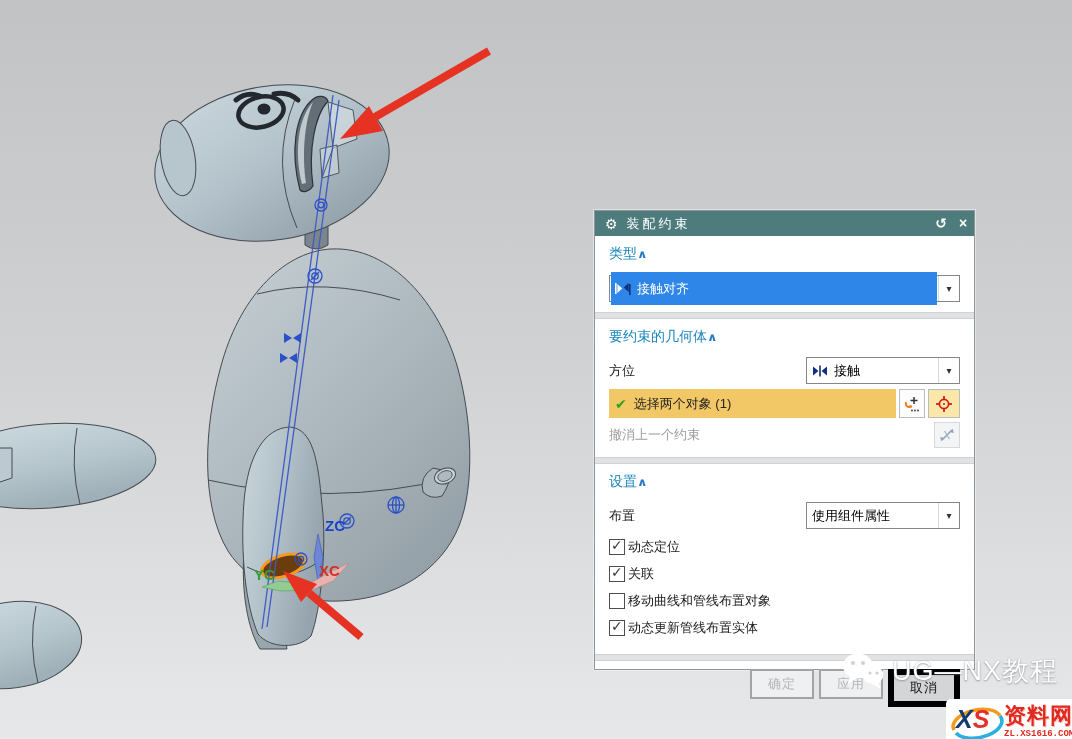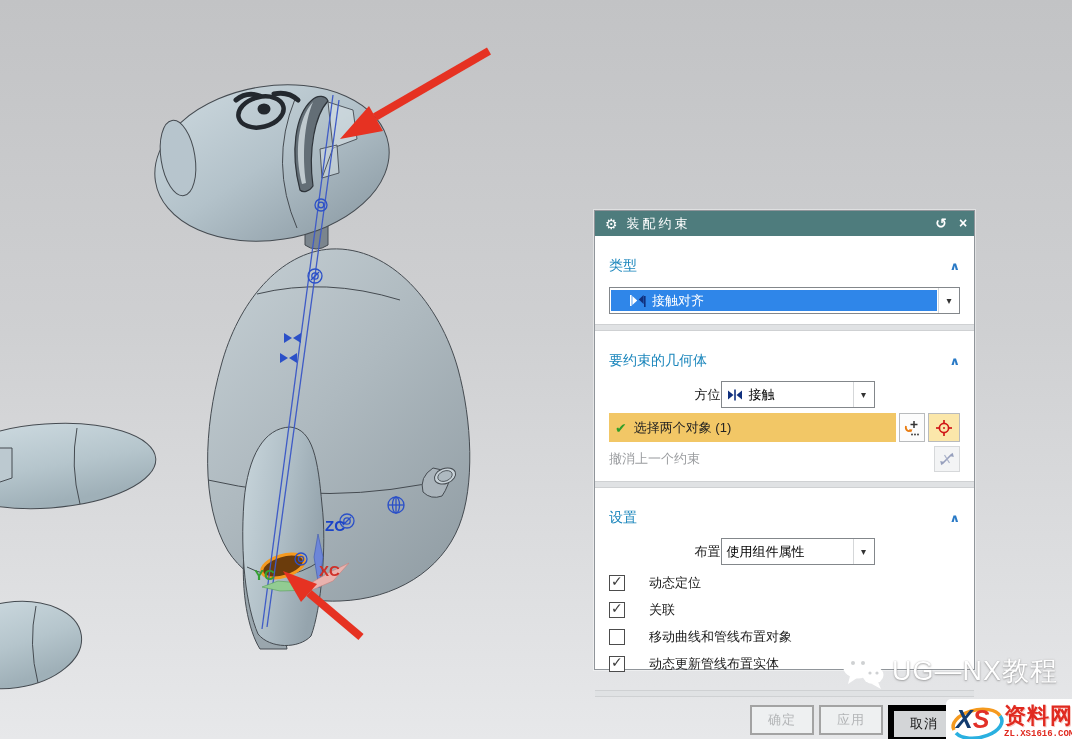--- a/index.html
+++ b/index.html
@@ -10,41 +10,41 @@
 
   
   .dialog{position:absolute;left:594px;top:210px;width:379px;height:458px;
     background:#fff;border:1px solid #90959a;box-shadow:0 0 0 1px rgba(255,255,255,.4);}
   .titlebar{height:25px;background:#4e7c7d;display:flex;align-items:center;color:#fff;}
   .titlebar .gear{font-size:14px;margin:0 9px 0 10px;line-height:1;}
   .titlebar .ttl{font-size:13px;letter-spacing:3px;flex:1;}
   .tbtn{width:22px;text-align:center;font-size:14px;font-weight:bold;cursor:default;line-height:25px;}
   .dlg-body{position:relative;}
   .sec{padding:0 14px;}
-  .sec-head{display:flex;align-items:center;justify-content:space-between;
-    color:#1b86bc;font-size:14px;margin-top:20px;height:20px;}
+  .sec-head{display:flex;align-items:center;justify-content:flex-start;
+    color:#1b86bc;font-size:14px;margin-top:8px;height:20px;}
   .chev{color:#2a7ac6;font-weight:bold;font-size:13px;transform:scaleY(.85);}
   .strip{height:5px;background:#e0e2e4;border-top:1px solid #cfd1d3;border-bottom:1px solid #cfd1d3;margin-top:7px;}
   .combo{display:flex;align-items:center;height:25px;border:1px solid #83878b;background:#fff;}
   .combo .arrow{width:20px;text-align:center;color:#333;font-size:10px;border-left:1px solid #d5d7d9;align-self:stretch;display:flex;align-items:center;justify-content:center;}
   .type-combo{margin-top:11px;}
-  .type-combo .sel{flex:1;background:#2f86e9;color:#fff;height:21px;margin:1px;display:flex;align-items:center;font-size:13px;gap:6px;padding-left:18px;}
-  .row{display:flex;align-items:center;justify-content:center;margin-top:10px;}
+  .type-combo .sel{flex:1;background:#2f86e9;color:#fff;height:33px;margin:1px;display:flex;align-items:center;font-size:13px;gap:6px;padding-left:3px;}
+  .row{display:flex;align-items:center;justify-content:space-between;margin-top:10px;}
   .rowlabel{font-size:13px;color:#1a1a1a;}
   .combo.small{width:152px;font-size:13px;gap:6px;}
   .combo.small .val{flex:1;display:flex;align-items:center;gap:6px;padding-left:5px;}
   .select-row{margin-top:5px;display:flex;align-items:stretch;height:29px;}
   .sel-box{flex:1;background:#f2c766;display:flex;align-items:center;font-size:13px;color:#222;gap:7px;padding-left:6px;}
   .sel-box .ck{color:#2f9e28;font-size:14px;font-weight:bold;}
   .mini-btn{width:24px;margin-left:3px;border:1px solid #b9bbbd;background:#fcfcfc;display:flex;align-items:center;justify-content:center;}
   .mini-btn.point{width:30px;background:#fbe7aa;border:1px solid #b9bbbd;}
   .undo-row{margin-top:4px;display:flex;align-items:center;justify-content:space-between;height:25px;}
   .undo-lab{color:#9b9da0;font-size:13px;}
   .mini-btn.disabled{width:24px;height:24px;background:#f3f4f5;border:1px solid #d6d8da;margin:0;}
-  .cb-row{display:flex;align-items:center;gap:24px;margin-top:9px;height:18px;}
+  .cb-row{display:flex;align-items:center;gap:3px;margin-top:9px;height:18px;}
   .checkbox{width:14px;height:14px;border:1px solid #4c4c4c;background:#fff;position:relative;}
   .checkbox.checked::after{content:"✓";position:absolute;left:1px;top:-3px;font-size:14px;font-weight:bold;color:#3a3a3a;}
   .cb-lab{font-size:13px;color:#1a1a1a;}
   .btn-row{display:flex;justify-content:flex-end;gap:5px;padding:8px 14px 0 0;}
   .pbtn{width:60px;height:26px;font-size:13px;display:flex;align-items:center;justify-content:center;letter-spacing:1px;}
   .pbtn.disabled{background:#eef0f1;border:2px solid #a3a3a3;color:#b3b5b7;}
   .pbtn.enabled{background:#d3d5d7;border:6px solid #000000;color:#111;}
   .sp8{height:3px;}
 
   

